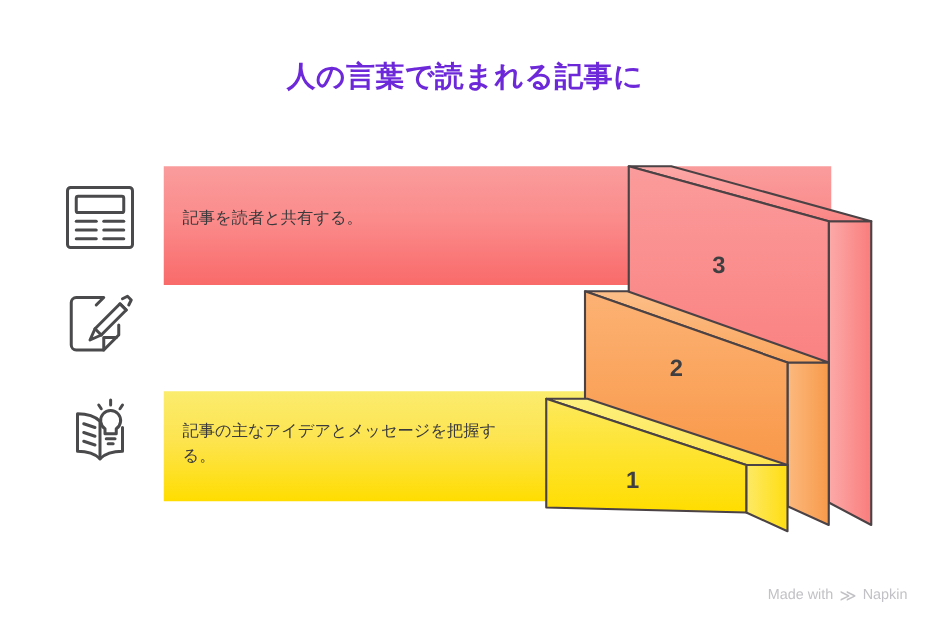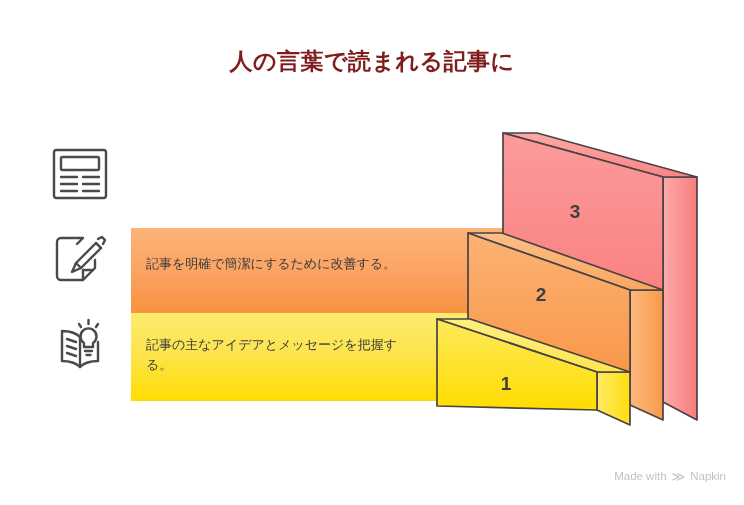--- a/index.html
+++ b/index.html
@@ -25,21 +25,21 @@
 
   
   #title {
     position: absolute;
     left: 0;
     top: 48px;
     width: 744px;
     text-align: center;
     font-size: 23px;
     font-weight: bold;
-    color: #7f1d1d;
+    color: #6d28d9;
     letter-spacing: 0.5px;
     line-height: 1.2;
   }
 
   
   .band {
     position: absolute;
     left: 131px;
     width: 534px;
     box-sizing: border-box;
@@ -118,22 +118,22 @@
     color: #c2c2c6;
   }
 </style>
 </head>
 <body>
 
 <div id="canvas">
 
   <div id="title">人の言葉で読まれる記事に</div>
 
-  <div class="band" id="band-orange">
-    <div class="band-label" id="label-orange">記事を明確で簡潔にするために改善する。</div>
+  <div class="band" id="band-red">
+    <div class="band-label" id="label-red">記事を読者と共有する。</div>
   </div>
   <div class="band" id="band-yellow">
     <div class="band-label" id="label-yellow">記事の主なアイデアとメッセージを把握する。</div>
   </div>
 
   <div class="icon-box" id="icon-1">
     <svg viewBox="0 0 64 64" xmlns="http://www.w3.org/2000/svg">
       <g fill="none" stroke="#4a4a4c" stroke-width="2.4" stroke-linecap="round" stroke-linejoin="round">
         <rect x="6" y="8" width="52" height="48" rx="2.5"></rect>
         <rect x="13" y="15" width="38" height="13" rx="1.5"></rect>

